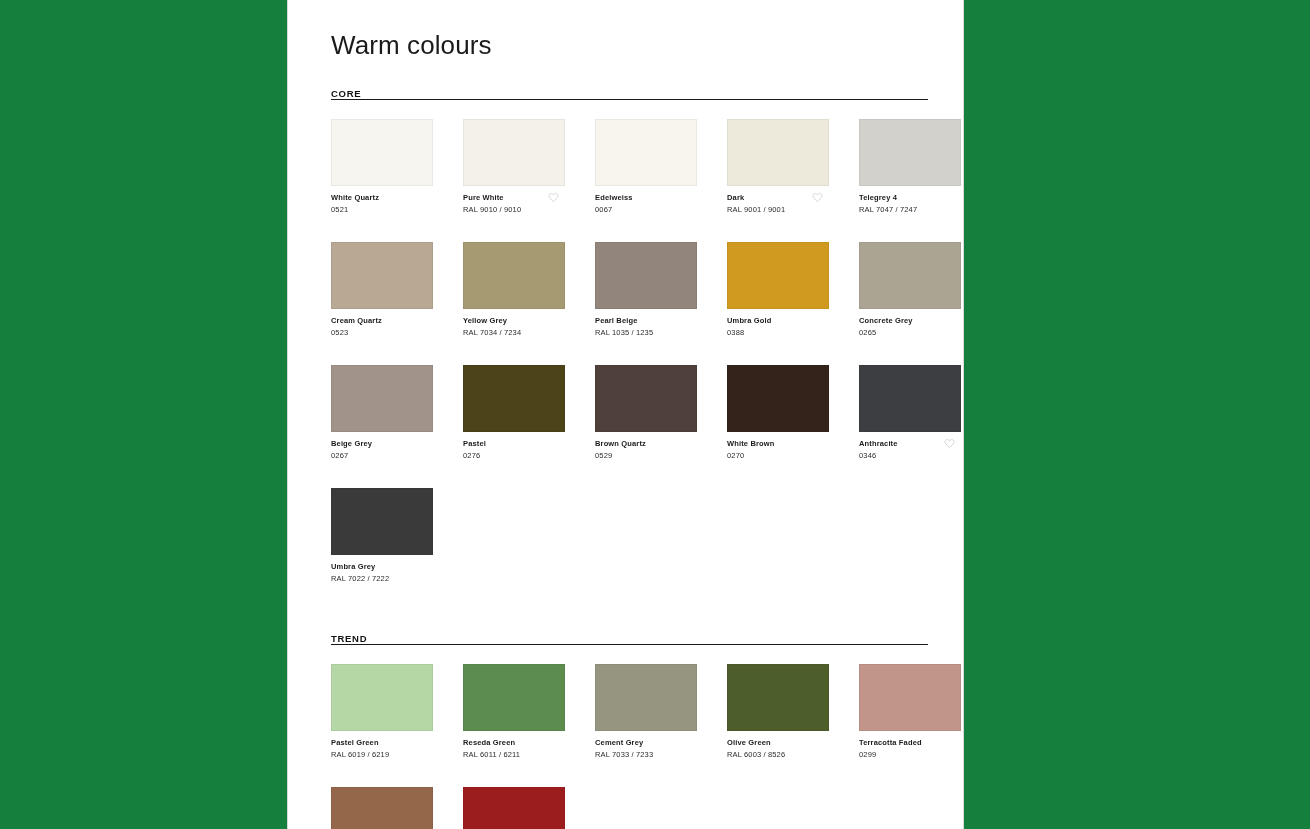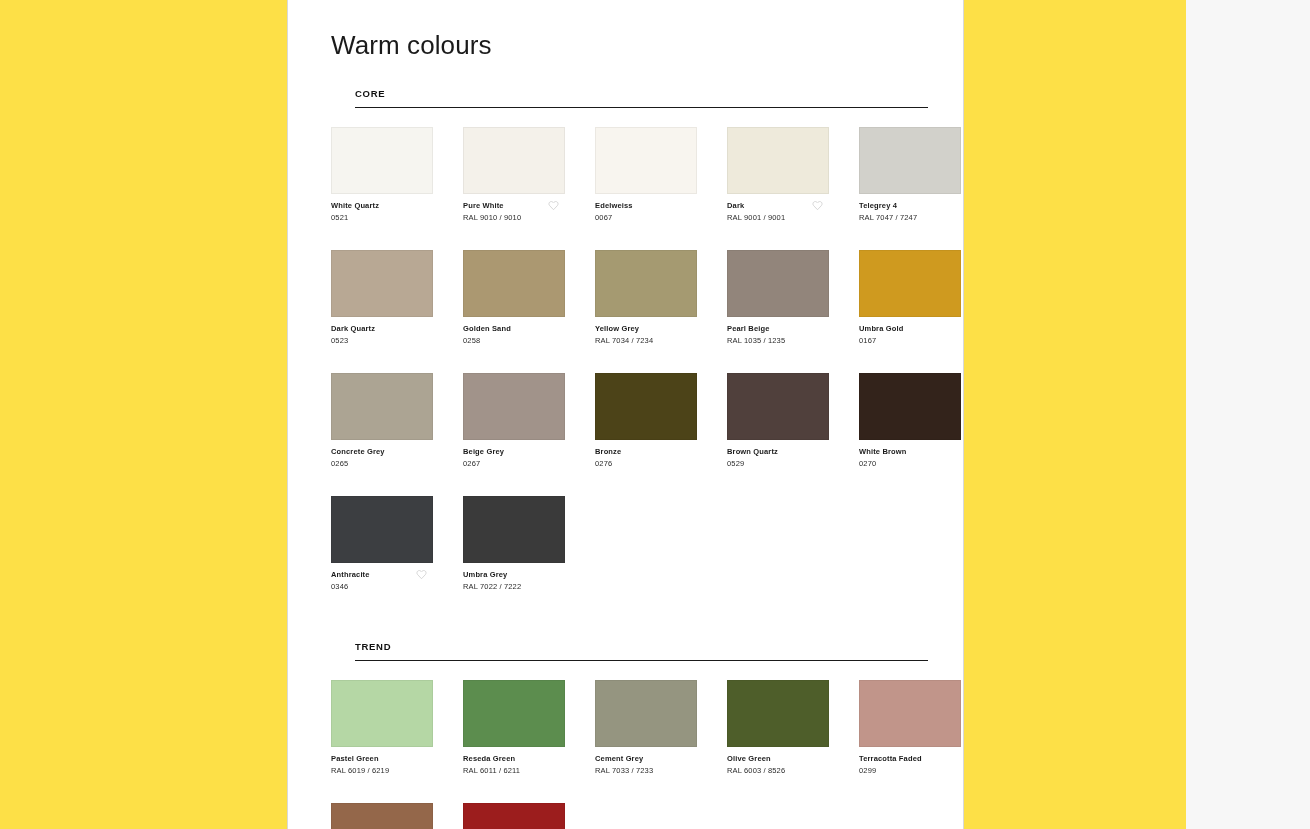--- a/index.html
+++ b/index.html
@@ -5,23 +5,23 @@
   * { box-sizing: border-box; margin: 0; padding: 0; }
   html, body {
     width: 1310px;
     height: 829px;
     background: #f7f7f7;
     font-family: "Liberation Sans", sans-serif;
     overflow: hidden;
   }
   #page-wrap {
     position: relative;
-    width: 1186px;
+    width: 1310px;
     height: 829px;
-    background: #fde047;
+    background: #15803d;
   }
   #content-panel {
     position: absolute;
     left: 287px;
     top: 0;
     width: 677px;
     height: 829px;
     background: #ffffff;
     border-left: 1px solid #d8d8d8;
     border-right: 1px solid #d8d8d8;
@@ -39,25 +39,24 @@
     margin-bottom: 27px;
   }
   .section {
     margin-bottom: 0;
   }
   .section-heading {
     font-size: 9.5px;
     font-weight: bold;
     letter-spacing: 0.7px;
     color: #111111;
-    padding-bottom: 8px;
+    padding-bottom: 0;
     border-bottom: 1px solid #1a1a1a;
     margin-bottom: 19px;
     text-transform: uppercase;
-    margin-left: 24px;
   }
   .swatch-grid {
     display: grid;
     grid-template-columns: repeat(5, 116px);
     column-gap: 16px;
     row-gap: 0;
   }
   .swatch-cell {
     width: 116px;
     margin-bottom: 26px;
@@ -157,70 +156,63 @@
             <div class="swatch-cell">
               <div class="swatch-chip bordered" style="background-color: rgb(210, 209, 203);"></div>
               <div class="swatch-meta">
                 <div class="swatch-name">Telegrey 4</div>
                 <div class="swatch-code">RAL 7047 / 7247</div>
               </div>
             </div>
             <div class="swatch-cell">
               <div class="swatch-chip bordered" style="background-color: rgb(184, 168, 148);"></div>
               <div class="swatch-meta">
-                <div class="swatch-name">Dark Quartz</div>
+                <div class="swatch-name">Cream Quartz</div>
                 <div class="swatch-code">0523</div>
-              </div>
-            </div>
-            <div class="swatch-cell">
-              <div class="swatch-chip bordered" style="background-color: rgb(171, 152, 113);"></div>
-              <div class="swatch-meta">
-                <div class="swatch-name">Golden Sand</div>
-                <div class="swatch-code">0258</div>
               </div>
             </div>
             <div class="swatch-cell">
               <div class="swatch-chip bordered" style="background-color: rgb(165, 154, 113);"></div>
               <div class="swatch-meta">
                 <div class="swatch-name">Yellow Grey</div>
                 <div class="swatch-code">RAL 7034 / 7234</div>
               </div>
             </div>
             <div class="swatch-cell">
               <div class="swatch-chip bordered" style="background-color: rgb(146, 133, 123);"></div>
               <div class="swatch-meta">
                 <div class="swatch-name">Pearl Beige</div>
                 <div class="swatch-code">RAL 1035 / 1235</div>
               </div>
             </div>
             <div class="swatch-cell">
               <div class="swatch-chip bordered" style="background-color: rgb(207, 154, 31);"></div>
               <div class="swatch-meta">
                 <div class="swatch-name">Umbra Gold</div>
-                <div class="swatch-code">0167</div>
+                <div class="swatch-code">0388</div>
               </div>
             </div>
             <div class="swatch-cell">
               <div class="swatch-chip bordered" style="background-color: rgb(172, 164, 147);"></div>
               <div class="swatch-meta">
                 <div class="swatch-name">Concrete Grey</div>
                 <div class="swatch-code">0265</div>
               </div>
             </div>
             <div class="swatch-cell">
               <div class="swatch-chip bordered" style="background-color: rgb(161, 147, 138);"></div>
               <div class="swatch-meta">
                 <div class="swatch-name">Beige Grey</div>
                 <div class="swatch-code">0267</div>
               </div>
             </div>
             <div class="swatch-cell">
               <div class="swatch-chip bordered" style="background-color: rgb(76, 67, 24);"></div>
               <div class="swatch-meta">
-                <div class="swatch-name">Bronze</div>
+                <div class="swatch-name">Pastel</div>
                 <div class="swatch-code">0276</div>
               </div>
             </div>
             <div class="swatch-cell">
               <div class="swatch-chip bordered" style="background-color: rgb(80, 64, 60);"></div>
               <div class="swatch-meta">
                 <div class="swatch-name">Brown Quartz</div>
                 <div class="swatch-code">0529</div>
               </div>
             </div>

